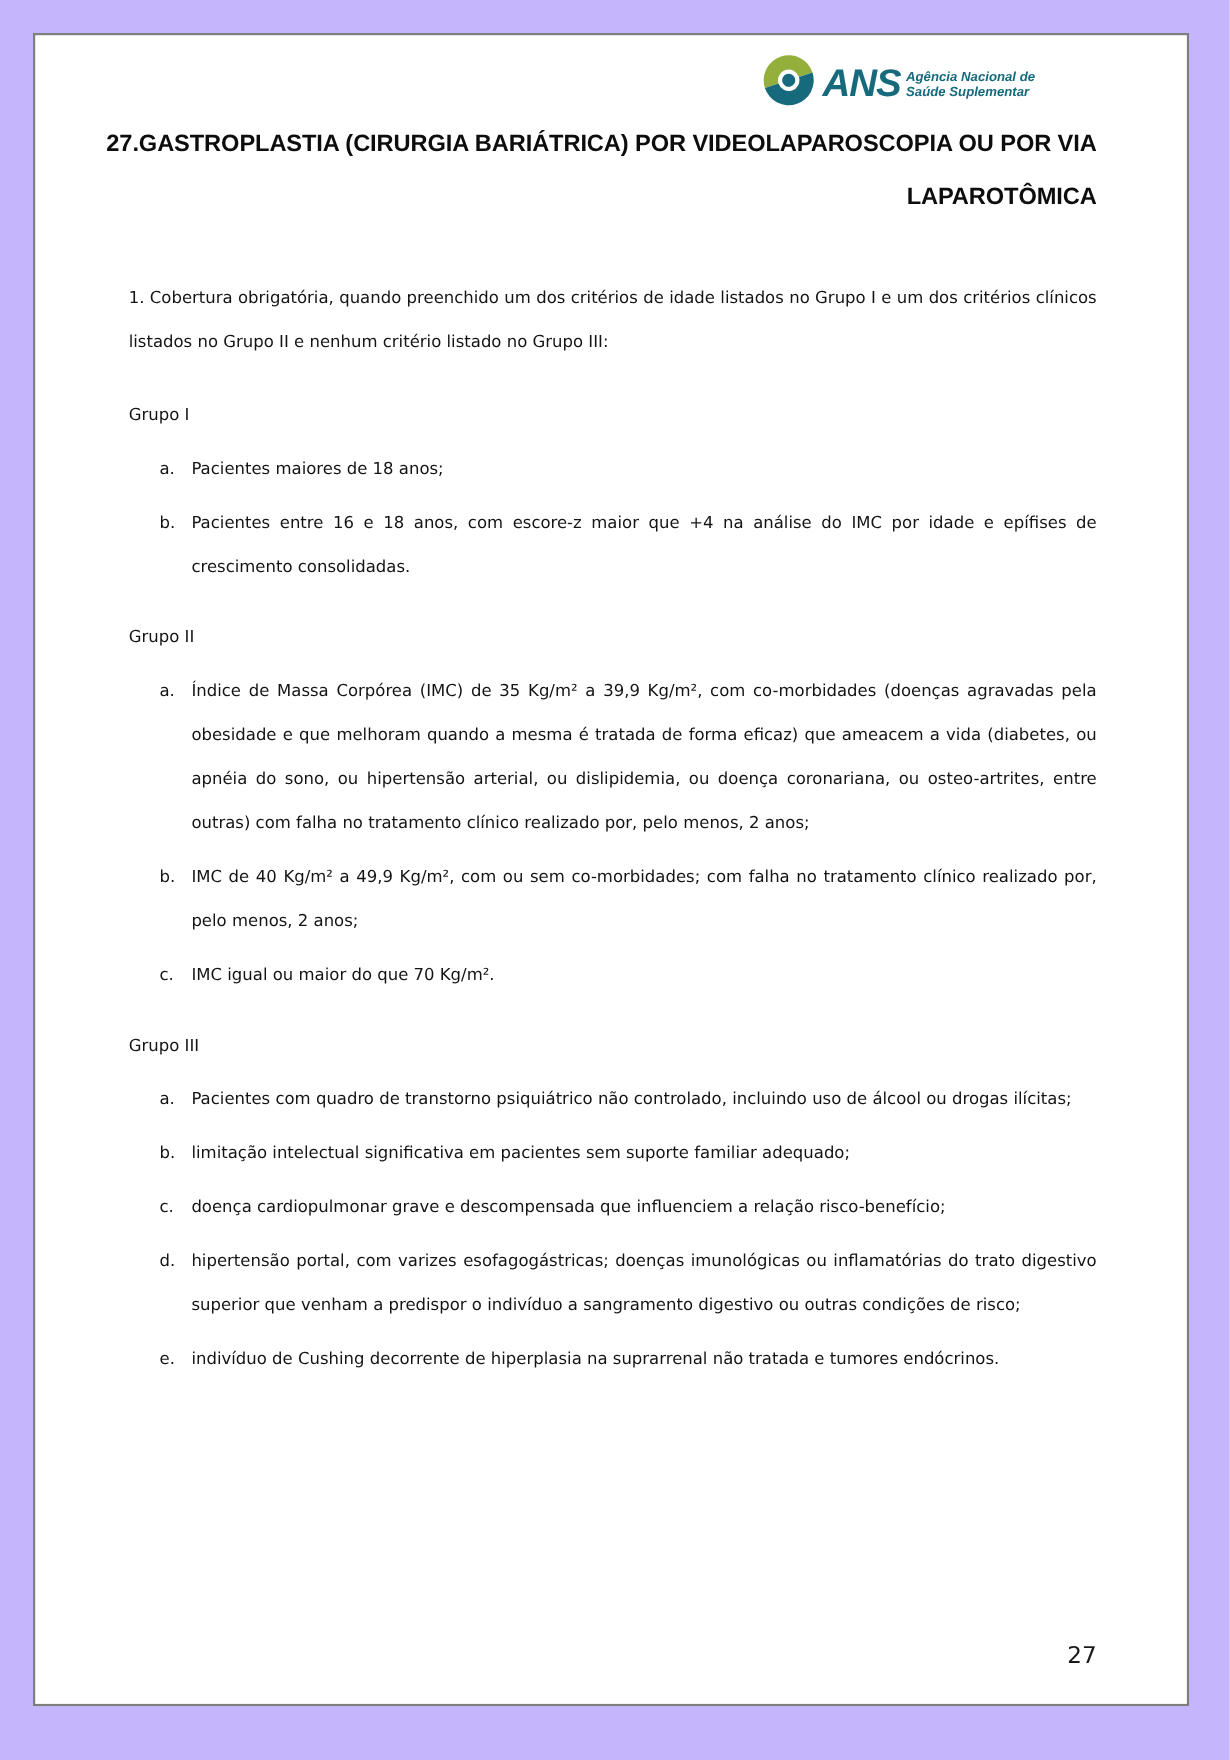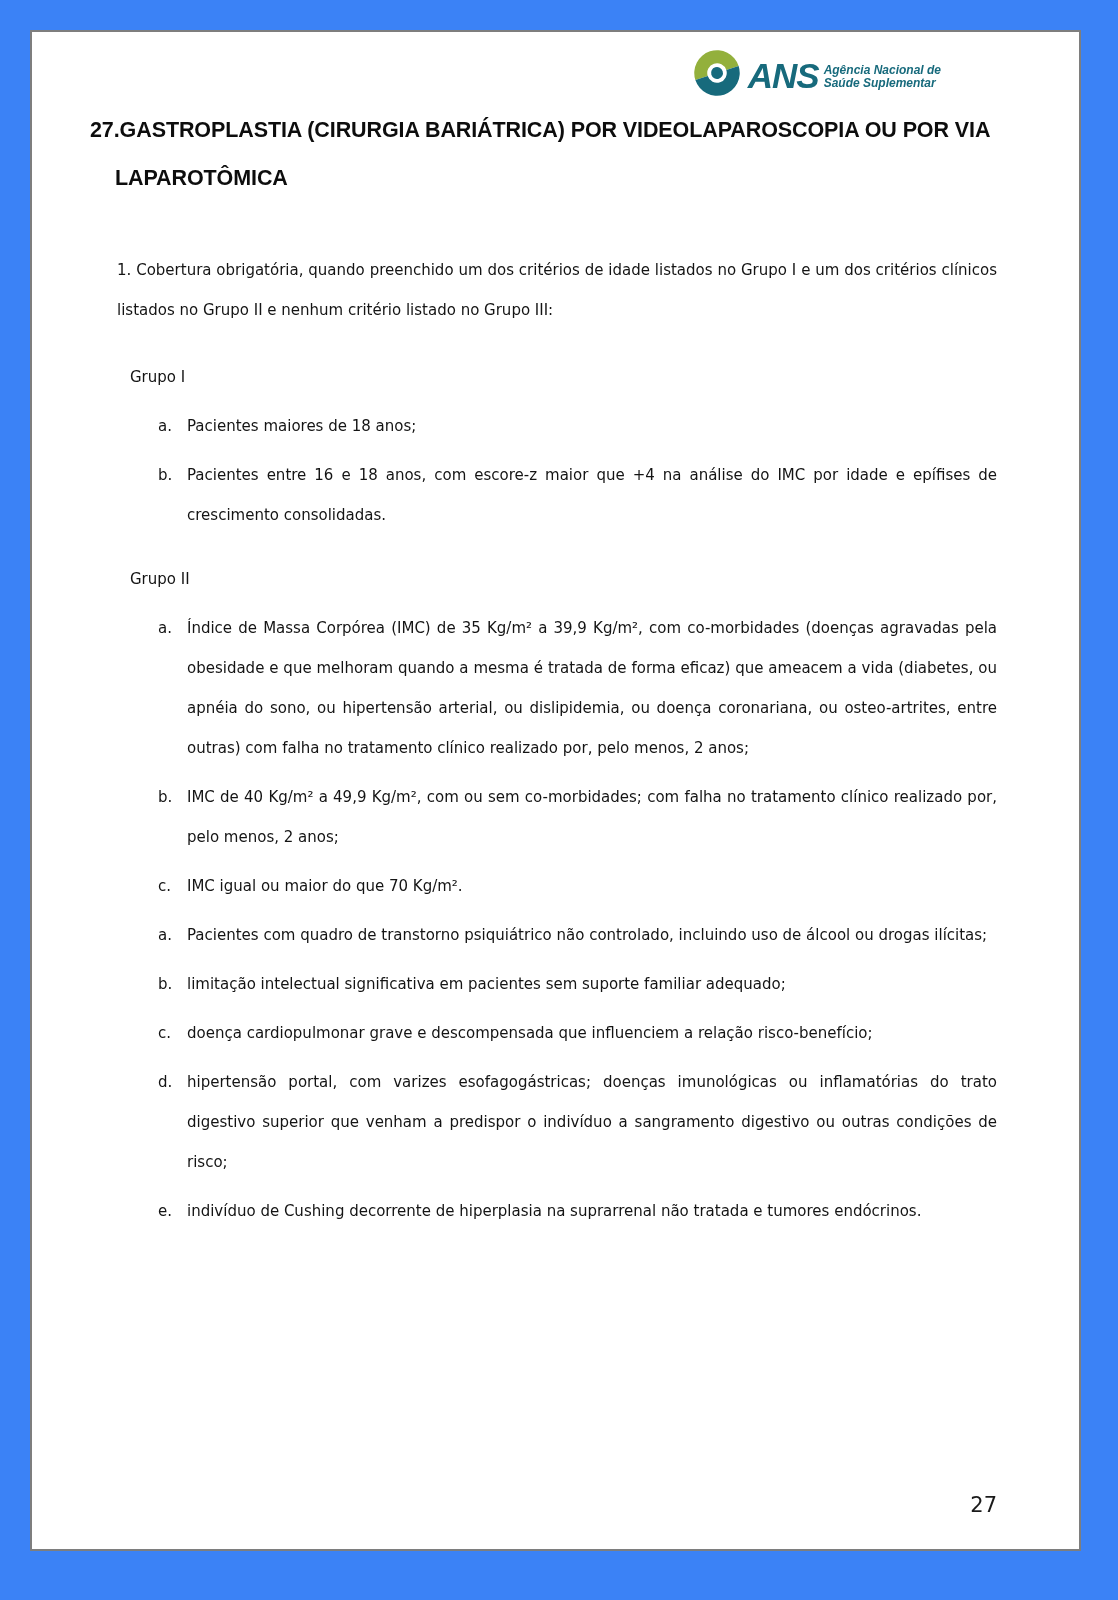--- a/index.html
+++ b/index.html
@@ -4,21 +4,21 @@
 <style>
   html, body {
     margin: 0;
     padding: 0;
     background: #ffffff;
   }
   .page {
     position: relative;
     width: 1118px;
     height: 1600px;
-    background: #3b82f6;
+    background: #c4b5fd;
     font-family: "DejaVu Sans", sans-serif;
     color: #141414;
     overflow: hidden;
   }
   .frame {
     position: absolute;
     left: 30px;
     top: 30px;
     width: 1051px;
     height: 1521px;
@@ -62,35 +62,36 @@
   }
   
   .heading {
     font-family: "Liberation Sans", sans-serif;
     font-weight: bold;
     font-size: 21.5px;
     line-height: 48px;
     color: #0d0d0d;
     margin-top: 2px;
     letter-spacing: -0.1px;
+    text-align: right;
   }
   .heading .line2 {
     margin-left: 25px;
   }
   
   .bodytext {
     font-size: 15px;
     line-height: 40px;
   }
   .intro {
     margin: 48px 0 0 27px;
     text-align: justify;
   }
   .groups {
-    margin-left: 40px;
+    margin-left: 27px;
   }
   .group-title {
     margin-top: 27px;
   }
   .group-title.tight {
     margin-top: 24px;
   }
   .list-item {
     display: flex;
     margin: 9px 0 9px 28px;
@@ -160,20 +161,21 @@
             <span class="item-text">Índice de Massa Corpórea (IMC) de 35 Kg/m² a 39,9 Kg/m², com co-morbidades (doenças agravadas pela obesidade e que melhoram quando a mesma é tratada de forma eficaz) que ameacem a vida (diabetes, ou apnéia do sono, ou hipertensão arterial, ou dislipidemia, ou doença coronariana, ou osteo-artrites, entre outras) com falha no tratamento clínico realizado por, pelo menos, 2 anos;</span>
           </div>
           <div class="list-item">
             <span class="marker">b.</span>
             <span class="item-text">IMC de 40 Kg/m² a 49,9 Kg/m², com ou sem co-morbidades; com falha no tratamento clínico realizado por, pelo menos, 2 anos;</span>
           </div>
           <div class="list-item">
             <span class="marker">c.</span>
             <span class="item-text">IMC igual ou maior do que 70 Kg/m².</span>
           </div>
+          <div class="group-title tight">Grupo III</div>
           <div class="list-item">
             <span class="marker">a.</span>
             <span class="item-text">Pacientes com quadro de transtorno psiquiátrico não controlado, incluindo uso de álcool ou drogas ilícitas;</span>
           </div>
           <div class="list-item">
             <span class="marker">b.</span>
             <span class="item-text">limitação intelectual significativa em pacientes sem suporte familiar adequado;</span>
           </div>
           <div class="list-item">
             <span class="marker">c.</span>

